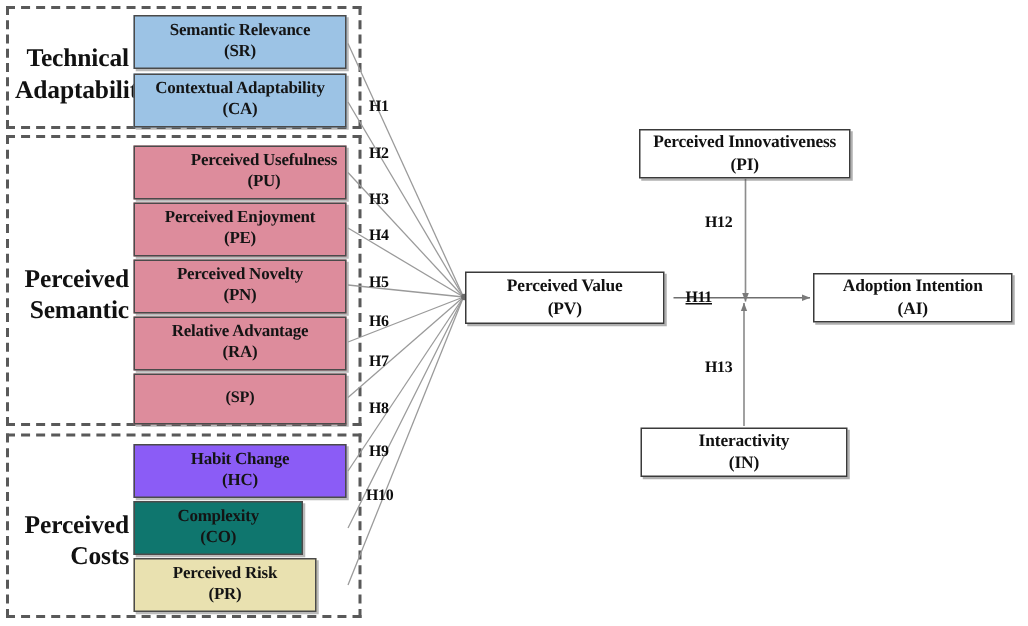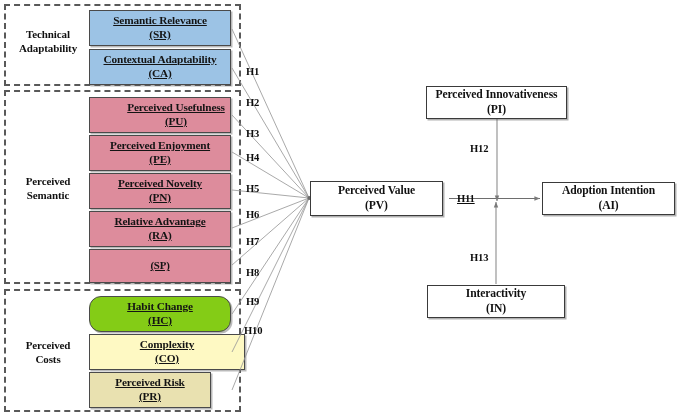--- a/index.html
+++ b/index.html
@@ -20,44 +20,43 @@
   .group-box {
     position: absolute;
     border: 2px dashed #595959;
     box-sizing: border-box;
     background: transparent;
   }
 
   .group-label {
     position: absolute;
     font-weight: bold;
-    font-size: 11px;
+    font-size: 17px;
     color: #111111;
-    text-align: center;
+    text-align: right;
     line-height: 1.25;
     letter-spacing: -0.1px;
   }
 
   
   .construct {
     position: absolute;
     box-sizing: border-box;
     border: 1.4px solid #4a4a4a;
     display: flex;
     flex-direction: column;
     align-items: center;
     justify-content: center;
     font-weight: bold;
     font-size: 11.3px;
     color: #141414;
     line-height: 1.22;
     text-align: center;
     letter-spacing: -0.15px;
     box-shadow: 1.5px 1.5px 0 rgba(90,90,90,0.42);
-    text-decoration: underline;
   }
   .construct .abbr { font-weight: bold; }
 
   
   .node {
     position: absolute;
     box-sizing: border-box;
     background: #ffffff;
     border: 1.5px solid #3a3a3a;
     display: flex;
@@ -188,25 +187,25 @@
   <div class="construct" style="left:89px; top:249px; width:142px; height:34px; background:#DD8C9C; font-size:10.8px;">
     <span class="abbr">(SP)</span>
   </div>
 
   <div class="group-box" style="left:4px; top:289px; width:237px; height:123px;"></div>
   <div class="group-label" style="left:10px; top:339px; width:76px;">
     <div>Perceived</div>
     <div>Costs</div>
   </div>
 
-  <div class="construct" style="left:89px; top:296px; width:142px; height:36px; background:#84cc16;border-radius:12px;">
+  <div class="construct" style="left:89px; top:296px; width:142px; height:36px; background:#8b5cf6;">
     <span>Habit Change</span>
     <span class="abbr">(HC)</span>
   </div>
-  <div class="construct" style="left:89px; top:334px; width:156px; height:36px; background:#fef9c3;">
+  <div class="construct" style="left:89px; top:334px; width:113px; height:36px; background:#0f766e;">
     <span>Complexity</span>
     <span class="abbr">(CO)</span>
   </div>
   <div class="construct" style="left:89px; top:372px; width:122px; height:36px; background:#E9E1B0;">
     <span>Perceived Risk</span>
     <span class="abbr">(PR)</span>
   </div>
 
   <div class="hyp-label" style="left:246px; top:66px;">H1</div>
   <div class="hyp-label" style="left:246px; top:97px;">H2</div>
@@ -234,15 +233,15 @@
     <span>(IN)</span>
   </div>
 
   <div class="node" style="left:542px; top:182px; width:133px; height:33px;">
     <span>Adoption Intention</span>
     <span>(AI)</span>
   </div>
 
   <div class="hyp-label" style="left:457px; top:193px;text-decoration:underline;">H11</div>
   <div class="hyp-label" style="left:470px; top:143px;">H12</div>
-  <div class="hyp-label" style="left:470px; top:252px;">H13</div>
+  <div class="hyp-label" style="left:470px; top:240px;">H13</div>
 
 </div>
 
 </body></html>

